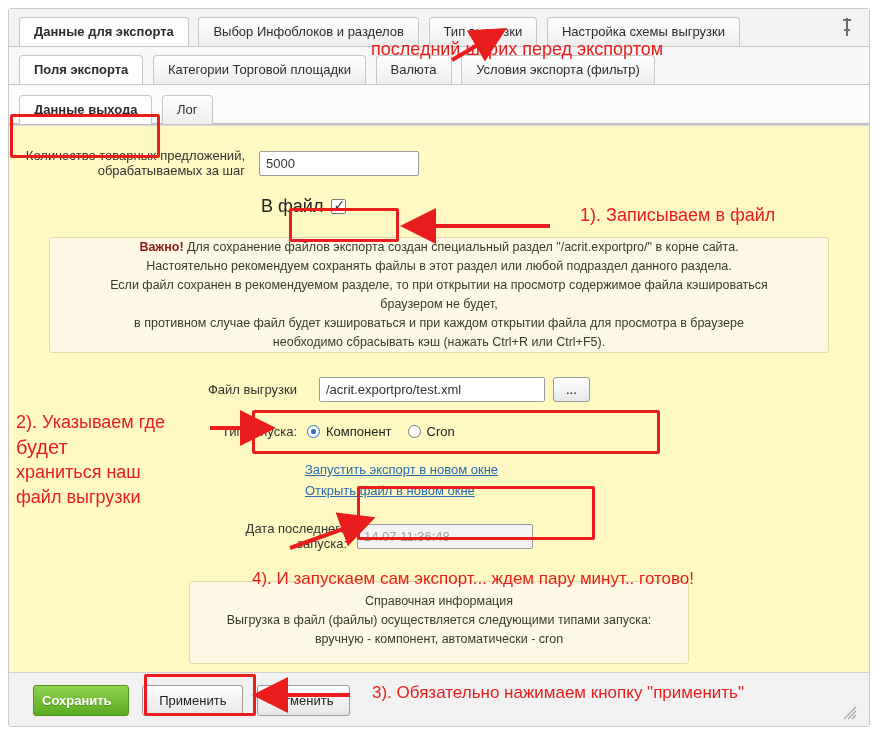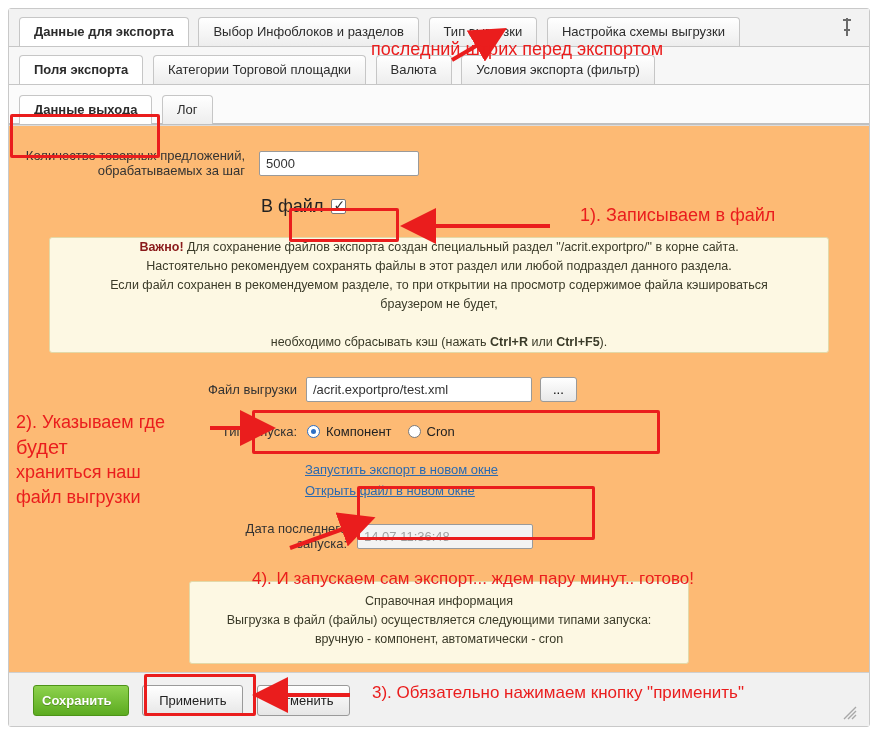--- a/index.html
+++ b/index.html
@@ -65,21 +65,21 @@
     right: 14px; top: 8px;
     width: 16px; height: 20px;
     cursor: pointer;
     color: #6b6b6b;
   }
 
   
   .panel {
     position: relative;
     height: 560px;
-    background: #fdba74;
+    background: #fef9c3;
     border-top: 1px solid #dcdcdc;
     overflow: hidden;
   }
 
   .form-row {
     display: flex;
     align-items: center;
     margin: 0 auto;
     padding: 6px 0;
   }
@@ -134,26 +134,26 @@
     background: #fdf8e3;
     border: 1px solid #e3d9a8;
     border-radius: 3px;
     padding: 0 16px;
     text-align: center;
     font-size: 12.5px;
     line-height: 19px;
     color: #3a3a28;
   }
   .notice b { color: #8a1a1a; }
-  .notice .kbd { font-weight: bold; }
+  .notice .kbd { font-weight: normal; }
 
   
   .row-file { margin-top: 18px; padding-left: 188px; }
   .row-file .lbl-right { width: 100px; }
-  .txt.file { width: 226px; margin-left: 9px; color: #333; }
+  .txt.file { width: 226px; margin-left: 22px; color: #333; }
   .btn-dots {
     margin-left: 8px;
     border: 1px solid #9a9a9a;
     background: linear-gradient(#ffffff, #e8e8e8);
     border-radius: 3px;
     padding: 4px 12px;
     font-size: 13px;
     cursor: pointer;
   }
 
@@ -305,21 +305,21 @@
         <span>В файл</span>
         <span class="chk checked"></span>
       </div>
     </div>
 
     <div class="notice">
       <b>Важно!</b><span> Для сохранение файлов экспорта создан специальный раздел "/acrit.exportpro/" в корне сайта.</span><br>
       <span>Настоятельно рекомендуем сохранять файлы в этот раздел или любой подраздел данного раздела.</span><br>
       <span>Если файл сохранен в рекомендуемом разделе, то при открытии на просмотр содержимое файла кэшироваться</span><br>
       <span>браузером не будет,</span><br>
-      <br>
+      <span>в противном случае файл будет кэшироваться и при каждом открытии файла для просмотра в браузере</span><br>
       <span>необходимо сбрасывать кэш (нажать </span><span class="kbd">Ctrl+R</span><span> или </span><span class="kbd">Ctrl+F5</span><span>).</span>
     </div>
 
     <div class="form-row row-file">
       <div class="lbl-right">Файл выгрузки</div>
       <input class="txt file" value="/acrit.exportpro/test.xml" style="">
       <button class="btn-dots">...</button>
     </div>
 
     <div class="form-row row-launch">

